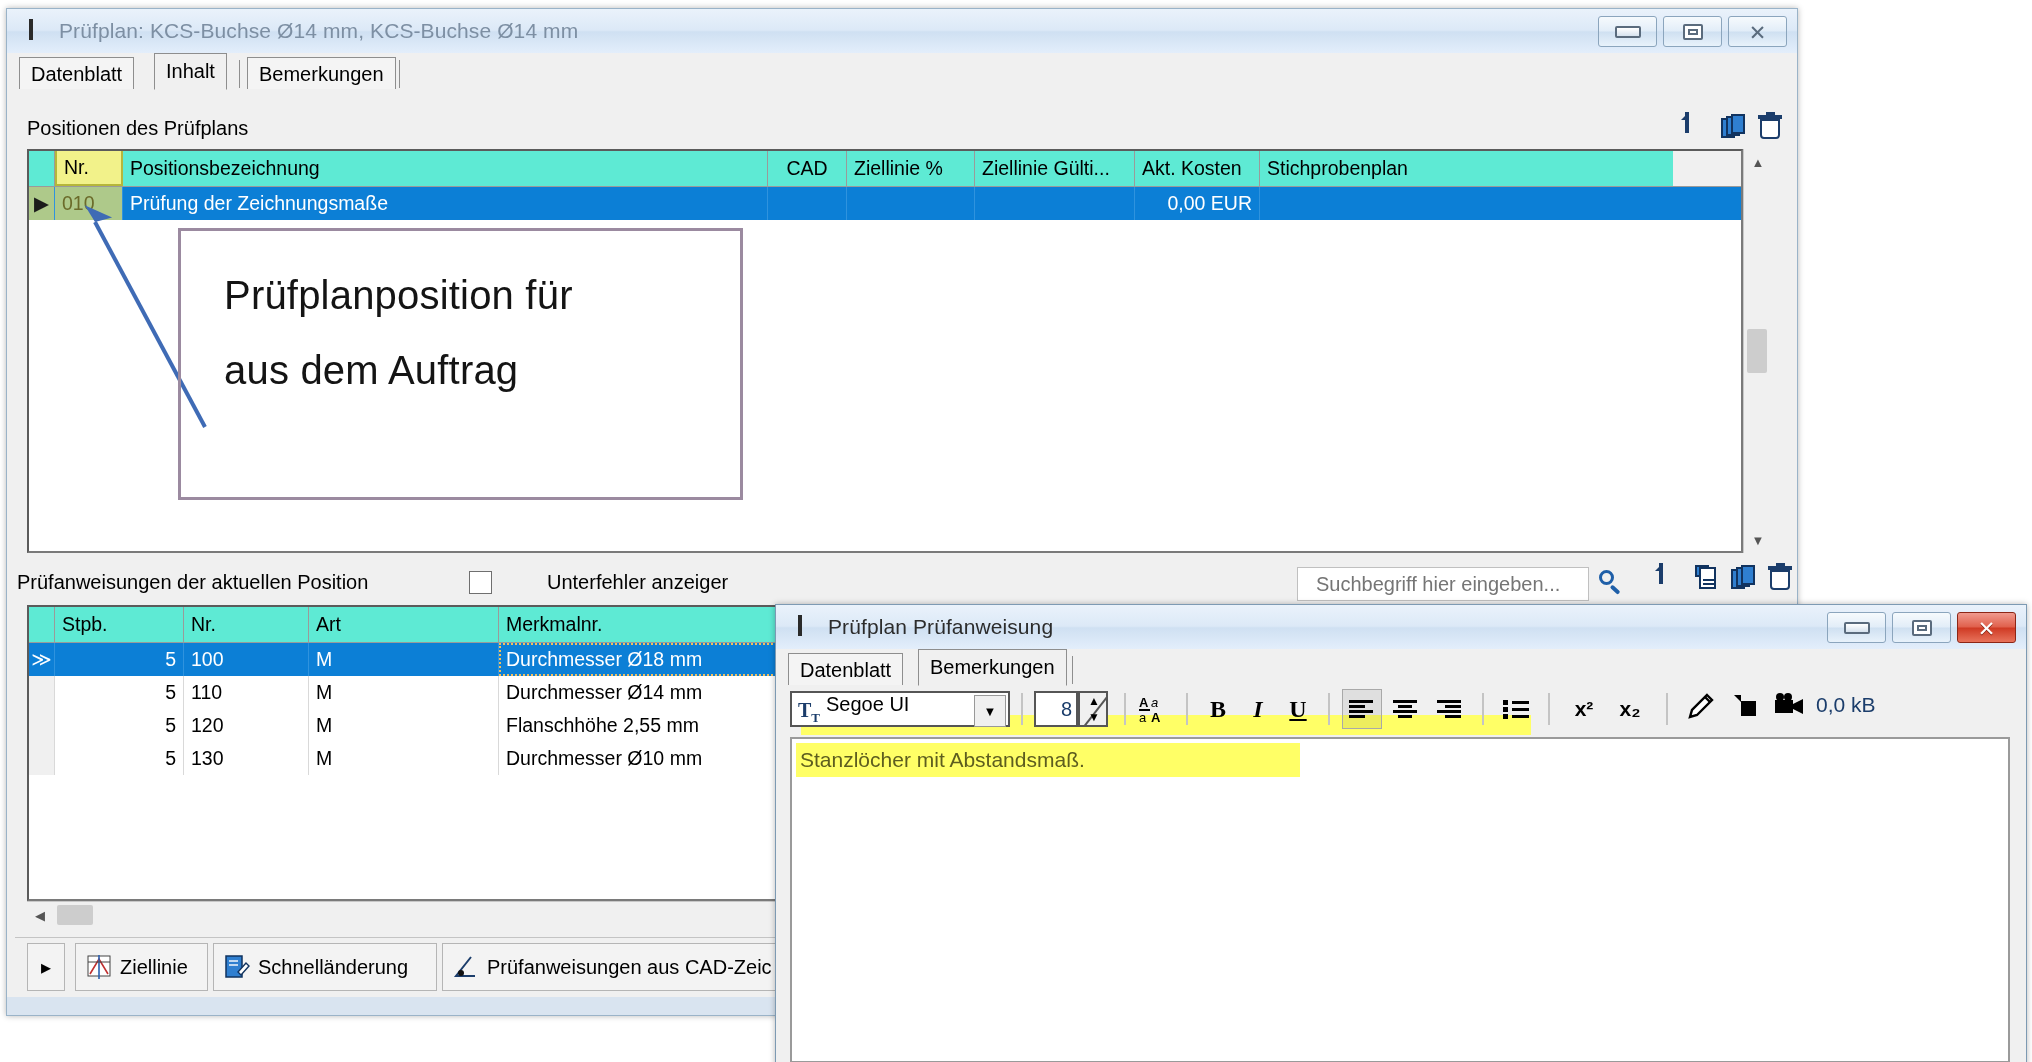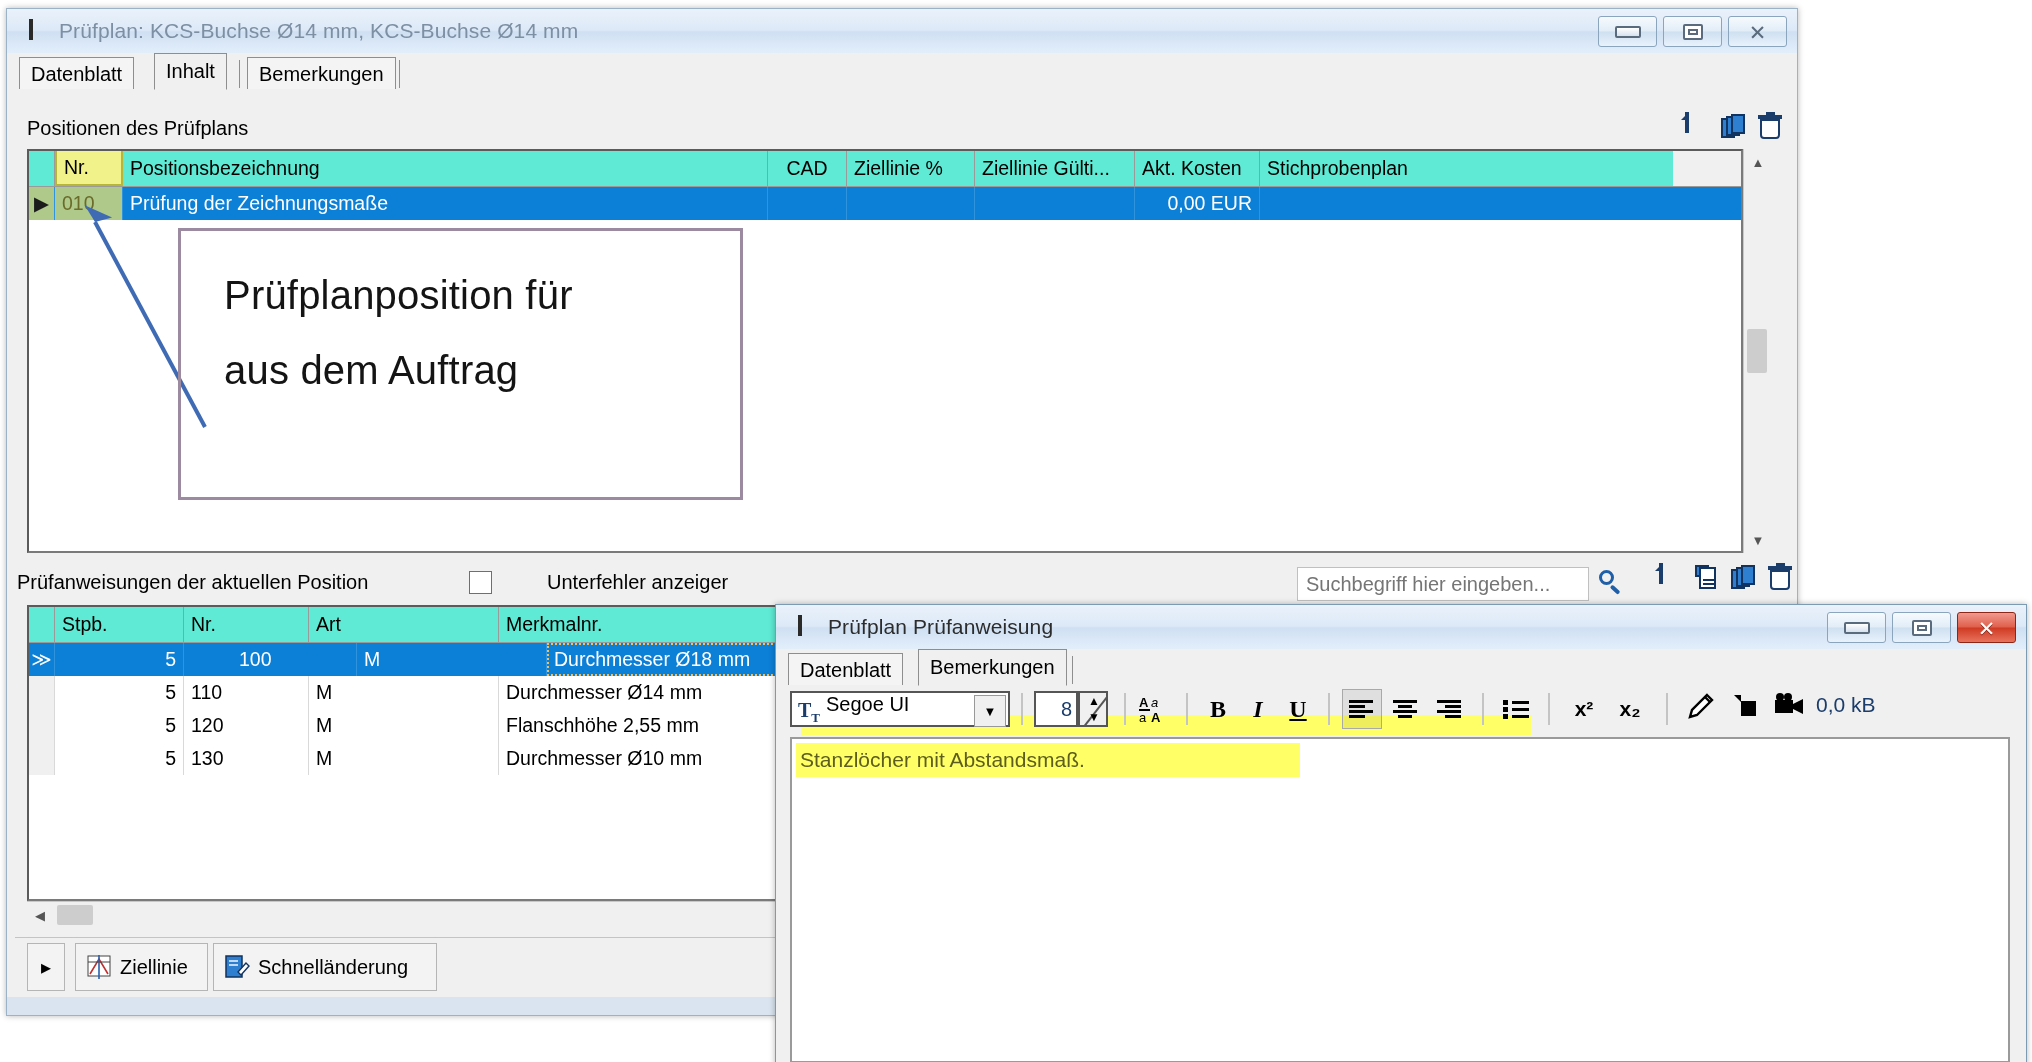--- a/index.html
+++ b/index.html
@@ -109,21 +109,21 @@
   .ic-docstar i{position:absolute;left:0;top:0;width:14px;height:12px;background:#2f7fd0;
                 border:2px solid #11335f;box-sizing:border-box;}
   .ic-docstar s{position:absolute;left:8px;top:14px;width:11px;height:8px;
                 background:repeating-linear-gradient(to bottom,#11335f 0 2px,#fff 2px 4px);}
 
   
   .searchbox{position:absolute;background:#ffffff;border:1px solid #c0c0c0;
              display:flex;align-items:center;}
   .searchbox input{border:none;outline:none;width:100%;height:100%;
                    font-size:20px;color:#9aa7b5;font-family:inherit;
-                   background:transparent;padding:0 8px;}
+                   background:transparent;padding:0 8px;margin-left:10px;}
   .magnifier{position:absolute;width:26px;height:26px;}
   .magnifier b{position:absolute;left:2px;top:1px;width:15px;height:15px;border:3px solid #1f5fa8;
                border-radius:50%;box-sizing:border-box;}
   .magnifier s{position:absolute;left:14px;top:15px;width:11px;height:4px;background:#1f5fa8;
                transform:rotate(42deg);transform-origin:left center;border-radius:2px;}
 
   
   .cbx{position:absolute;width:21px;height:21px;background:#fff;border:1px solid #6f6f6f;}
 
   
@@ -266,21 +266,21 @@
       <div class="hc" style="width:26px;flex:0 0 26px;"></div>
       <div class="hc" style="width:129px;flex:0 0 129px;">Stpb.</div>
       <div class="hc" style="width:125px;flex:0 0 125px;">Nr.</div>
       <div class="hc" style="width:190px;flex:0 0 190px;">Art</div>
       <div class="hc" style="width:1242px;flex:0 0 1242px;border-right:none;">Merkmalnr.</div>
     </div>
 
     <div class="grow sel">
       <div class="gc rowmark" style="background:#0c7fd6;color:#fff;">≫</div>
       <div class="gc" style="width:129px;flex:0 0 129px;justify-content:flex-end;">5</div>
-      <div class="gc" style="width:125px;flex:0 0 125px;margin-left:48px;">100</div>
+      <div class="gc" style="width:125px;flex:0 0 125px;">100</div>
       <div class="gc" style="width:190px;flex:0 0 190px;">M</div>
       <div class="gc focuscell" style="width:1242px;flex:0 0 1242px;border-right:none;">Durchmesser Ø18 mm</div>
     </div>
     <div class="grow">
       <div class="gc rowmark"></div>
       <div class="gc" style="width:129px;flex:0 0 129px;justify-content:flex-end;">5</div>
       <div class="gc" style="width:125px;flex:0 0 125px;">110</div>
       <div class="gc" style="width:190px;flex:0 0 190px;">M</div>
       <div class="gc" style="width:1242px;flex:0 0 1242px;border-right:none;">Durchmesser Ø14 mm</div>
     </div>
@@ -323,20 +323,29 @@
     <div class="tbbtn" style="left:198px;top:5px;width:224px;">
       <span style="width:26px;height:26px;display:inline-block;">
         <svg width="26" height="26" viewBox="0 0 26 26">
             <rect x="2" y="2" width="16" height="21" fill="#2f7fd0" stroke="#11335f" stroke-width="1.5"></rect>
             <line x1="5" y1="7" x2="14" y2="7" stroke="#fff" stroke-width="1.4"></line>
             <line x1="5" y1="11" x2="14" y2="11" stroke="#fff" stroke-width="1.4"></line>
             <path d="M14 18 L22 9 L25 12 L17 21 Z" fill="#fff" stroke="#11335f" stroke-width="1.4"></path>
           </svg>
       </span>
       <span>Schnelländerung</span>
+    </div>
+    <div class="tbbtn" style="left:427px;top:5px;width:345px;overflow:hidden;">
+      <span style="width:26px;height:26px;display:inline-block;">
+        <svg width="26" height="26" viewBox="0 0 26 26">
+            <path d="M22 22 L3 22 L18 3" stroke="#1b3d6b" fill="none" stroke-width="2"></path>
+            <circle cx="8" cy="19" r="3" fill="#111"></circle>
+          </svg>
+      </span>
+      <span>Prüfanweisungen aus CAD-Zeic</span>
     </div>
   </div>
 
   <div class="statusstrip" style="left:0;bottom:0;width:100%;height:18px;"></div>
 </div>
 
 <svg class="arrow-svg" width="2032" height="1062">
   <line x1="205" y1="427" x2="95" y2="222" stroke="#3f6bb5" stroke-width="4"></line>
   <polygon points="95,222 78,212 108,210" fill="#3f6bb5" transform="rotate(28 95 222)"></polygon>
 </svg>

